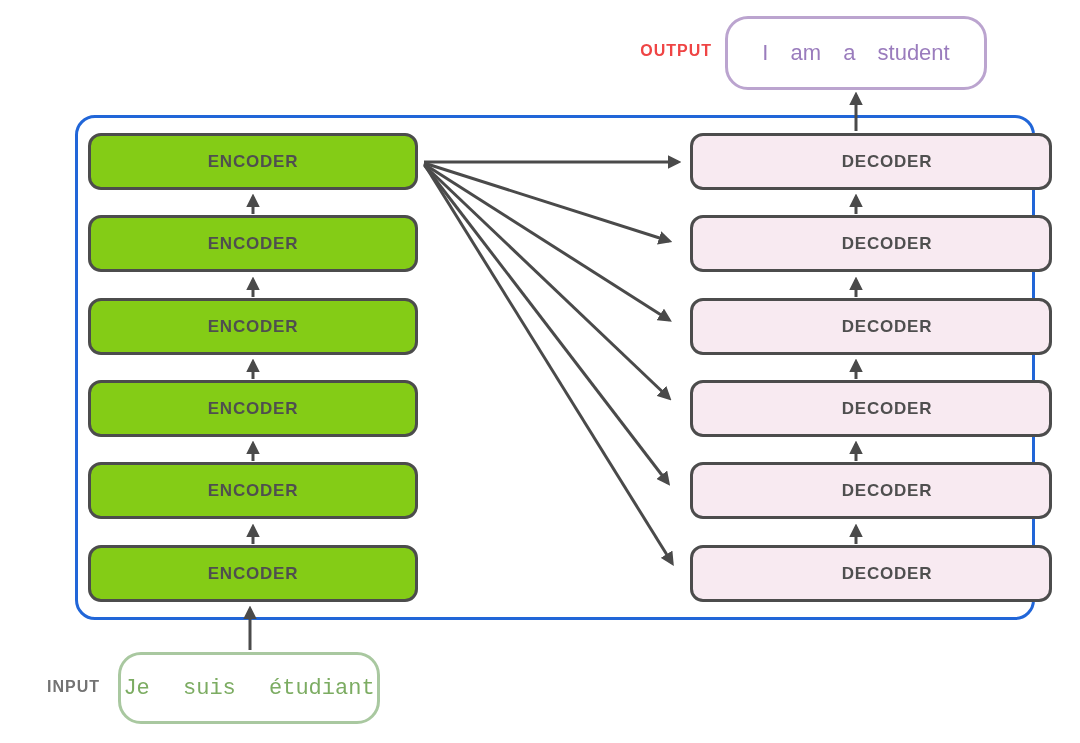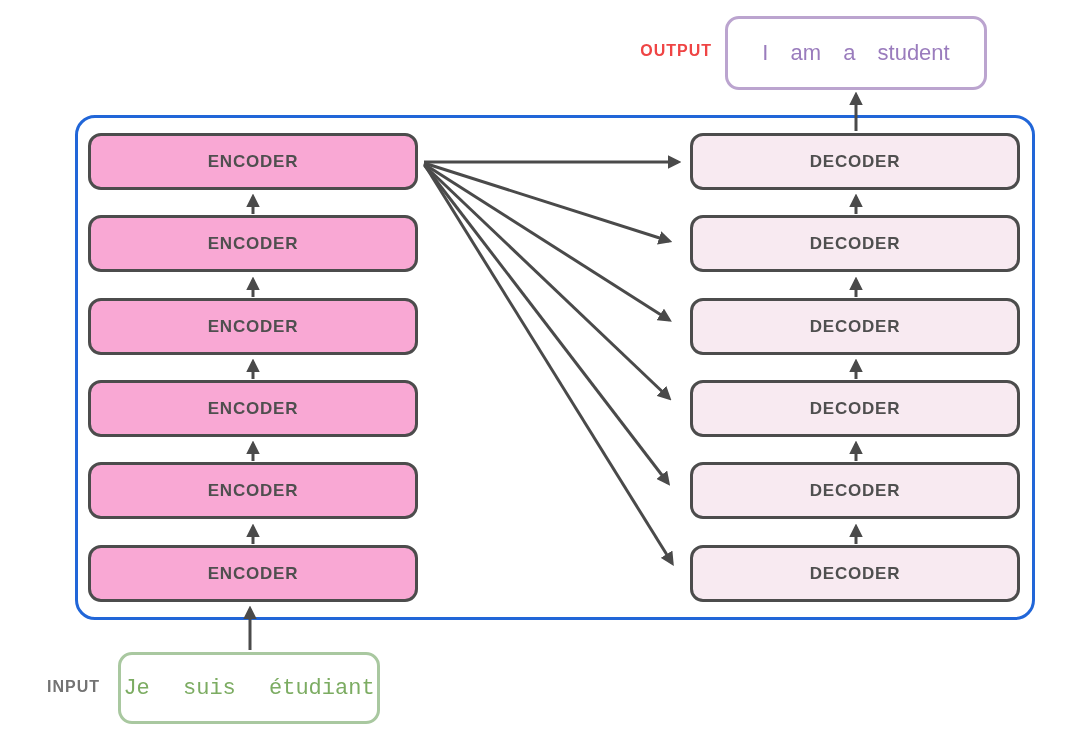--- a/index.html
+++ b/index.html
@@ -34,39 +34,39 @@
     border: 3px solid #4c4c4c;
     border-radius: 13px;
     display: flex;
     align-items: center;
     justify-content: center;
     font-size: 17px;
     font-weight: bold;
     letter-spacing: 0.8px;
     color: #4f4f4f;
   }
-  .encoder { left: 88px; background: #f9a8d4; }
-  .decoder { left: 690px; background: #f8eaf1; }
+  .encoder { left: 88px; background: #84cc16; }
+  .decoder { left: 690px; background: #f8eaf1; padding-left: 32px; }
   .row0 { top: 133px; }
   .row1 { top: 215px; }
   .row2 { top: 298px; }
   .row3 { top: 380px; }
   .row4 { top: 462px; }
   .row5 { top: 545px; }
 
   
   .phrase-box {
     position: absolute;
     display: flex;
     align-items: center;
     justify-content: center;
     font-size: 22px;
     word-spacing: 16px;
     background: #ffffff;
-    border-radius: 14px;
+    border-radius: 23px;
   }
   .output-box {
     left: 725px;
     top: 16px;
     width: 256px;
     height: 68px;
     border: 3px solid #bba4cf;
     color: #9a7cbd;
   }
   .input-box {

